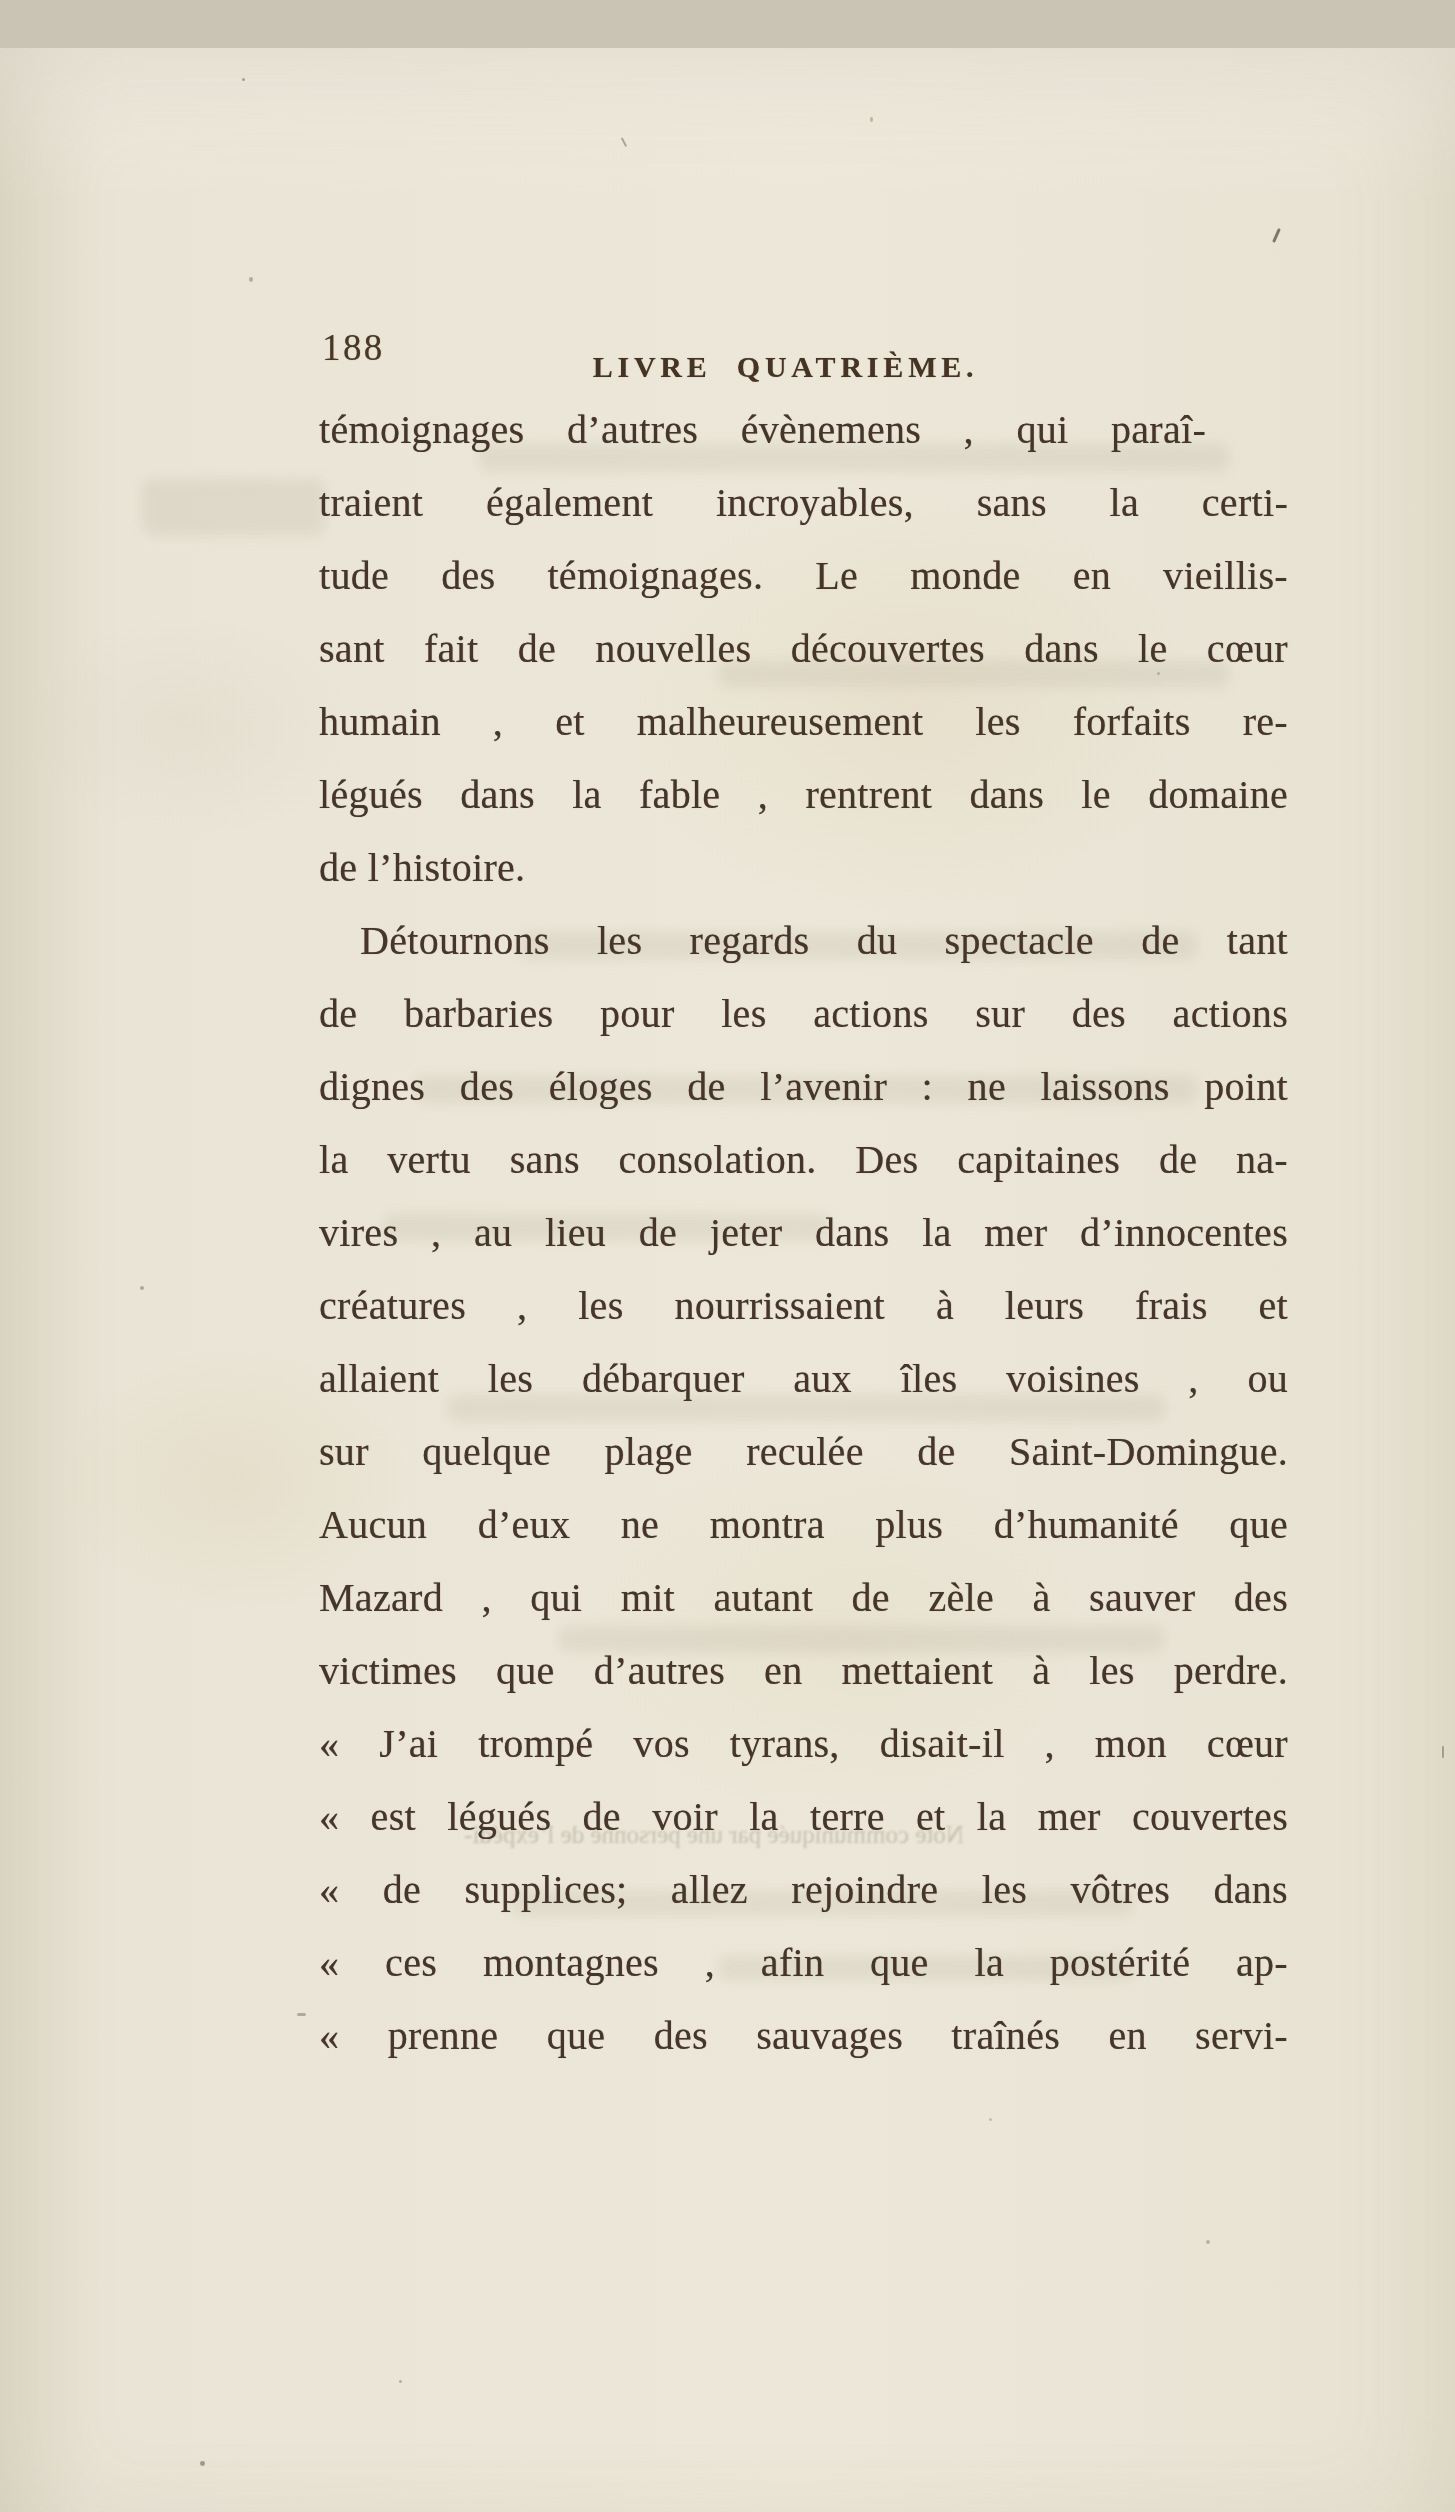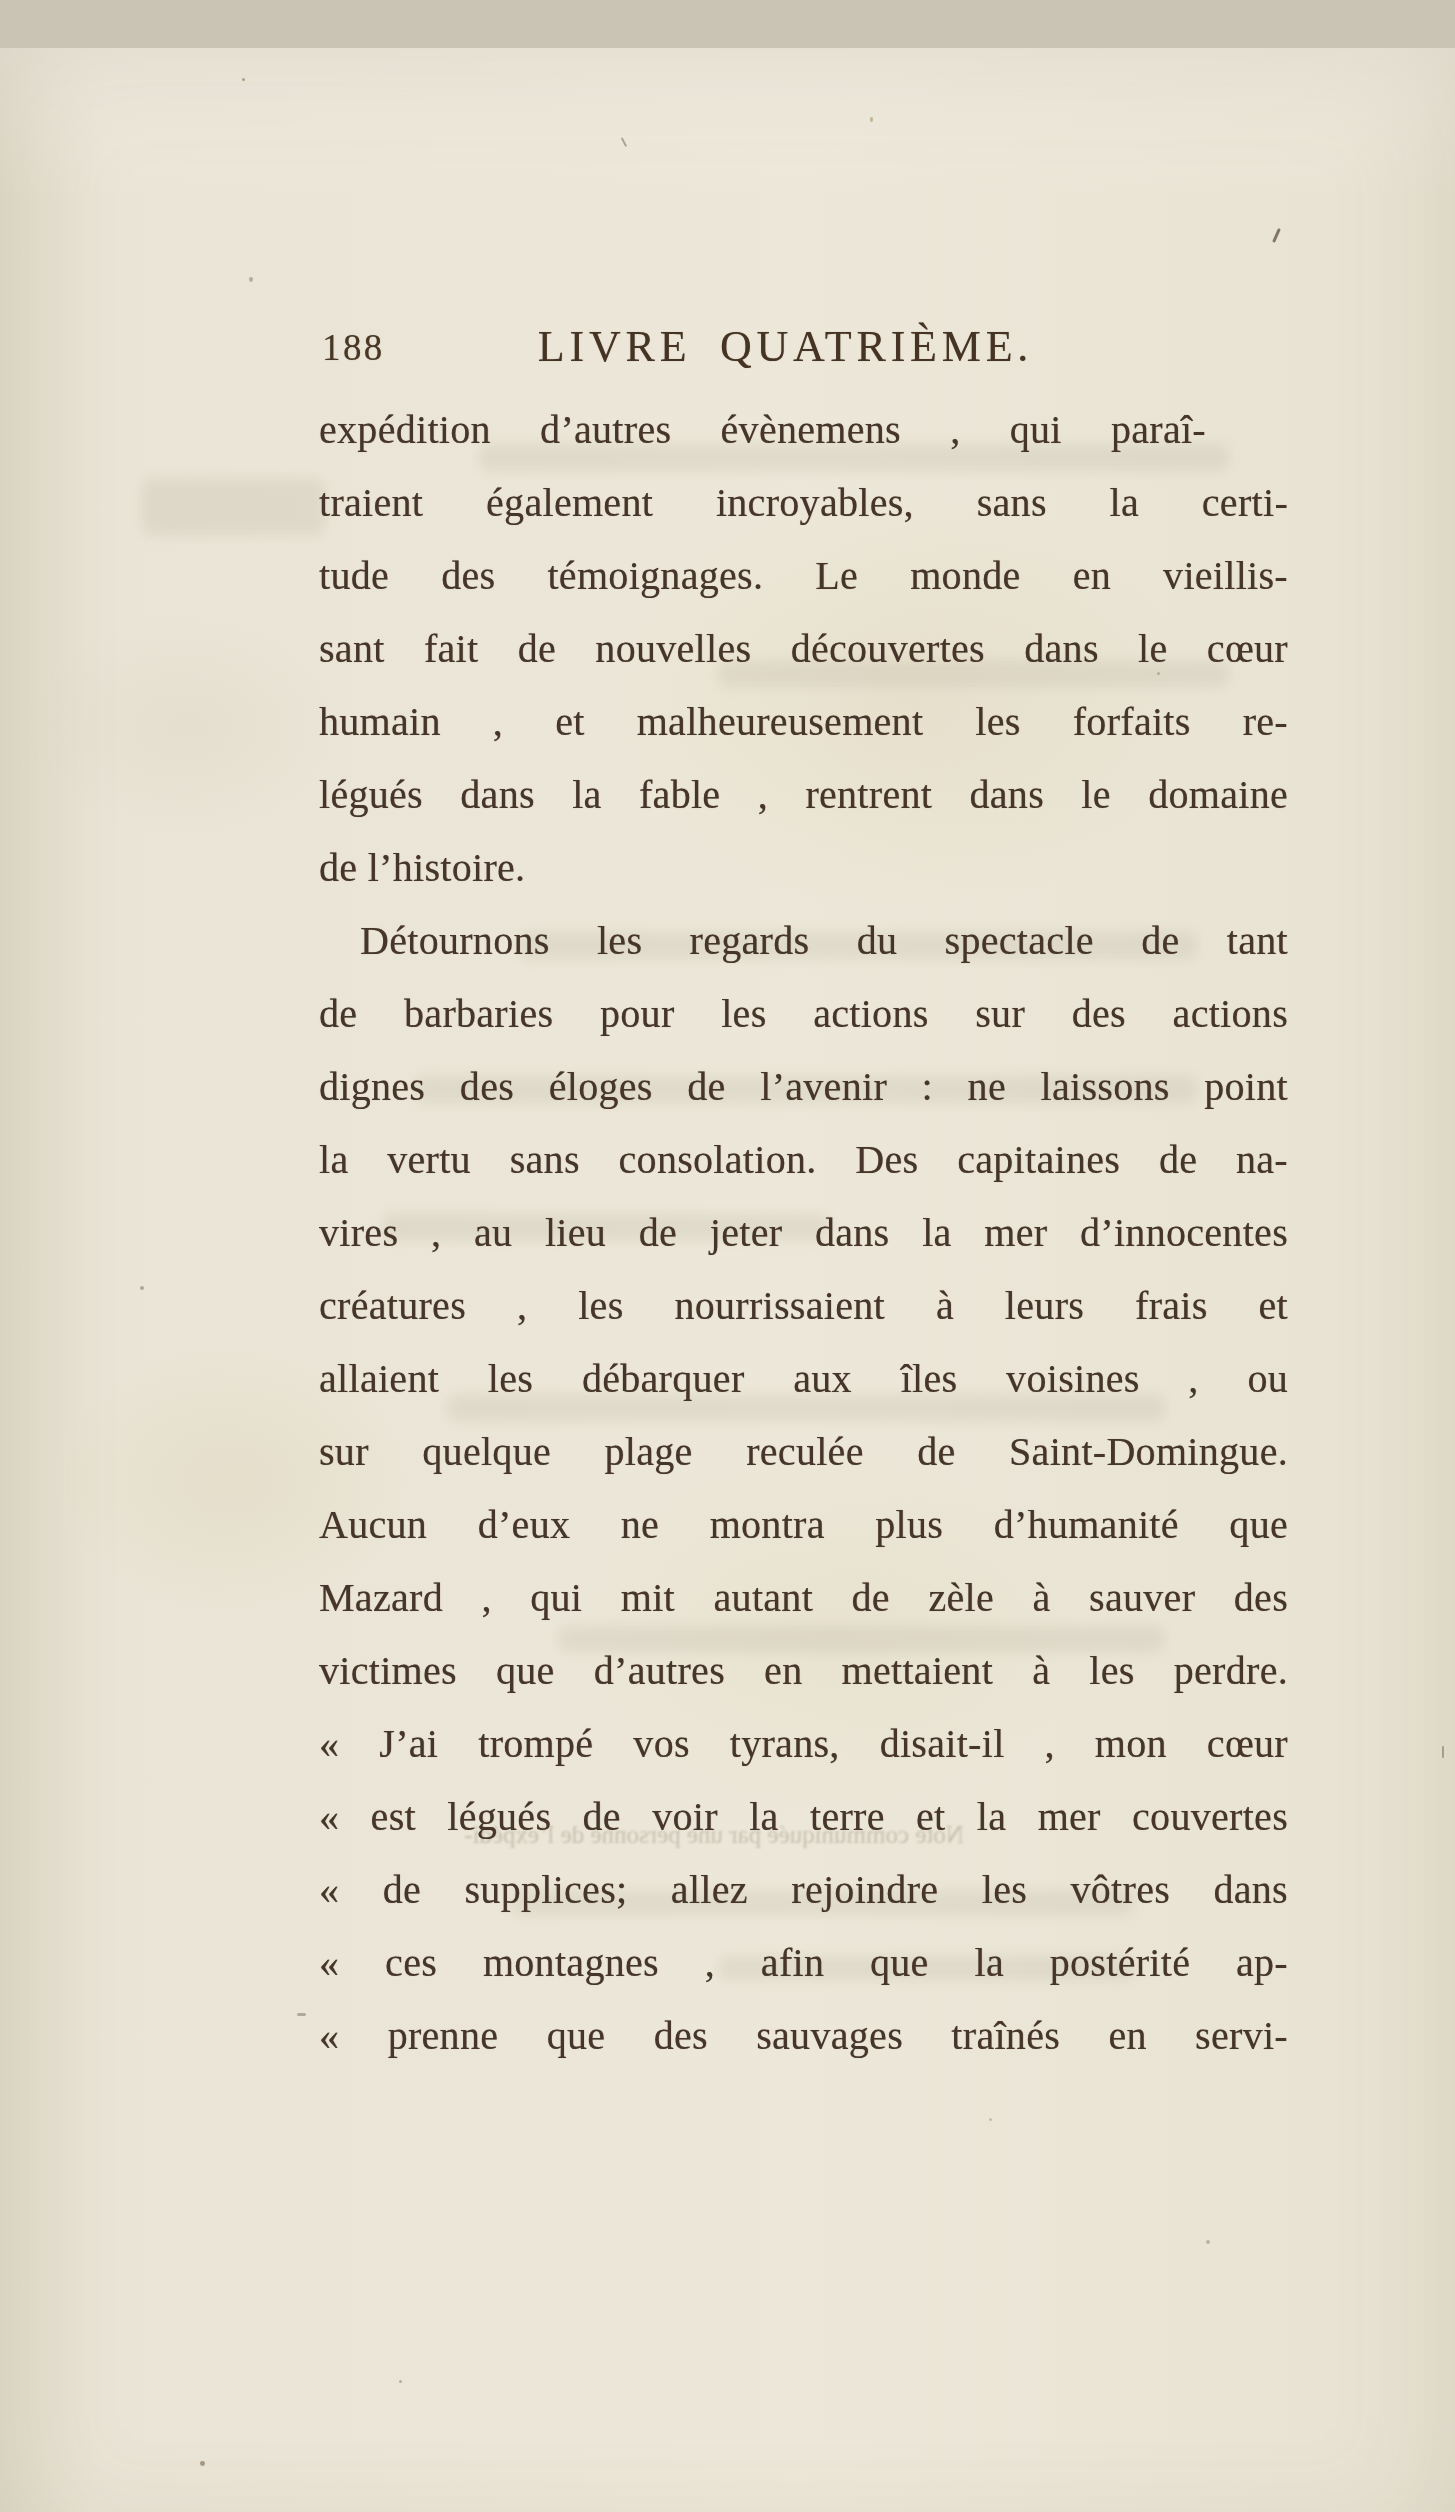--- a/index.html
+++ b/index.html
@@ -22,26 +22,27 @@
   }
   
   .page-number{
     position:absolute;left:322px;top:279px;
     font-size:37px;line-height:41px;
     letter-spacing:2.4px;
     color:#4a3827;
     text-shadow:0 0 0.8px rgba(74,56,39,0.5);
   }
   .running-title{
-    position:absolute;left:302px;top:280px;width:967px;
+    position:absolute;left:302px;top:300px;width:967px;
     text-align:center;
-    font-size:44px;line-height:38px;
+    font-size:30px;line-height:38px;
     letter-spacing:4.8px;word-spacing:12.8px;
     color:#453323;
     text-shadow:0 0 0.8px rgba(69,51,35,0.5);
+    font-weight:bold;
   }
   
   .textblock{
     position:absolute;left:319px;top:345px;width:969px;
   }
   .ln{
     margin:0;height:73px;line-height:73px;
     font-size:40px;
     text-align:justify;
     text-align-last:justify;
@@ -97,21 +98,21 @@
   <span class="smudge" style="left:558px;top:1578px;width:606px;height:25.5px;"></span>
   <span class="smudge" style="left:511px;top:1843px;width:622px;height:24px;"></span>
   <span class="smudge" style="left:718px;top:1908px;width:415px;height:24px;"></span>
 
   <div class="ghost-note">Note communiquée par une personne de l’expédi-</div>
 
   <div class="page-number">188</div>
   <div class="running-title">LIVRE QUATRIÈME.</div>
 
   <div class="textblock">
-    <p class="ln narrow">expédition d’autres évènemens , qui paraî-</p>
+    <p class="ln narrow">témoignages d’autres évènemens , qui paraî-</p>
     <p class="ln">traient également incroyables, sans la certi-</p>
     <p class="ln">tude des témoignages. Le monde en vieillis-</p>
     <p class="ln">sant fait de nouvelles découvertes dans le cœur</p>
     <p class="ln">humain , et malheureusement les forfaits re-</p>
     <p class="ln">légués dans la fable , rentrent dans le domaine</p>
     <p class="ln short">de l’histoire.</p>
     <p class="ln indent">Détournons les regards du spectacle de tant</p>
     <p class="ln">de barbaries pour les actions sur des actions</p>
     <p class="ln">dignes des éloges de l’avenir : ne laissons point</p>
     <p class="ln">la vertu sans consolation. Des capitaines de na-</p>

